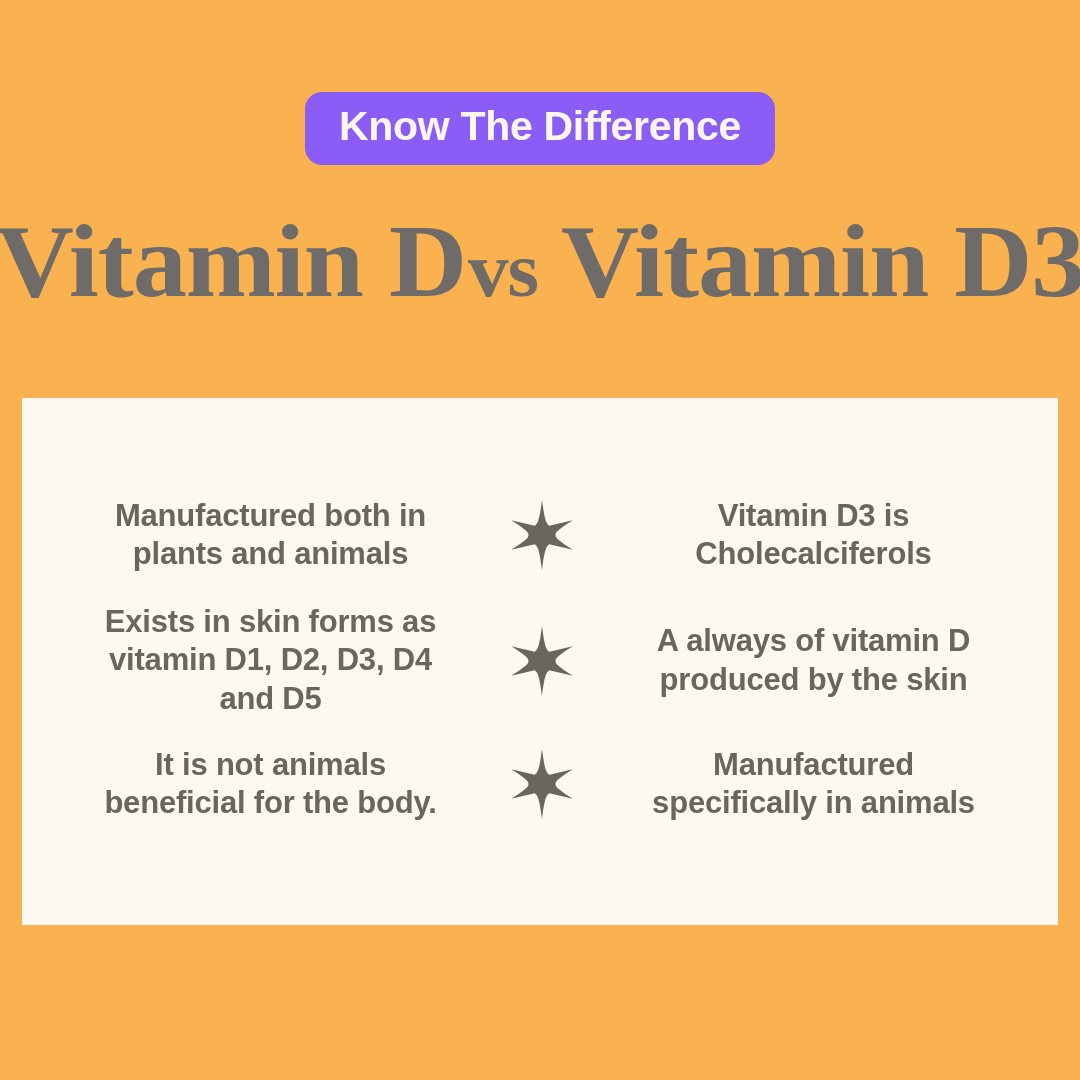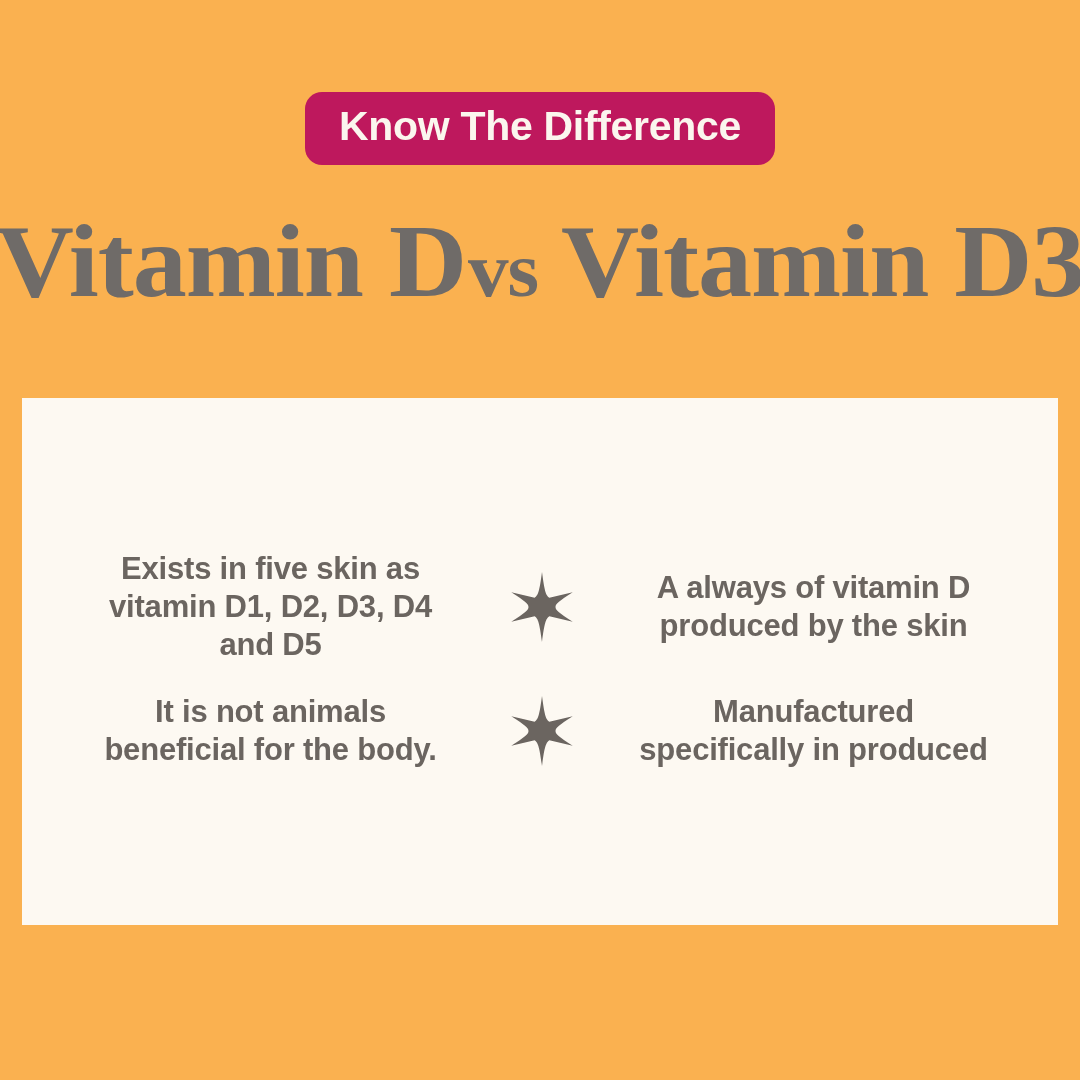--- a/index.html
+++ b/index.html
@@ -26,21 +26,21 @@
   
   .badge-wrap {
     position: absolute;
     top: 92px;
     left: 0;
     width: 1080px;
     display: flex;
     justify-content: center;
   }
   .badge {
-    background: #be185d;
+    background: #8b5cf6;
     border-radius: 17px;
     padding: 14px 34px 18px 34px;
     display: inline-block;
   }
   .badge-text {
     display: block;
     color: #FBF6EE;
     font-family: "Liberation Sans", sans-serif;
     font-size: 41px;
     font-weight: bold;
@@ -137,35 +137,44 @@
       <span class="badge-text">Know The Difference</span>
     </div>
   </div>
 
   <div class="title">
     <span>Vitamin D</span><span class="vs">vs</span><span class="gap"></span><span>Vitamin D3</span>
   </div>
 
   <div class="card">
 
+    <div class="row row-1">
+      <div class="cell cell-left">Manufactured both in plants and animals</div>
+      <div class="star-cell">
+        <svg class="star-icon" viewBox="0 0 100 114" aria-hidden="true">
+          <path fill="#6B6560" d="M50 0 C54 30 56 38 62 42 L100 33 C78 47 72 52 72 57 C72 62 78 67 100 81 L62 72 C56 76 54 84 50 114 C46 84 44 76 38 72 L0 81 C22 67 28 62 28 57 C28 52 22 47 0 33 L38 42 C44 38 46 30 50 0 Z"></path>
+        </svg>
+      </div>
+      <div class="cell cell-right">Vitamin D3 is Cholecalciferols</div>
+    </div>
 
     <div class="row row-2">
-      <div class="cell cell-left">Exists in five skin as vitamin D1, D2, D3, D4 and D5</div>
+      <div class="cell cell-left">Exists in skin forms as vitamin D1, D2, D3, D4 and D5</div>
       <div class="star-cell">
         <svg class="star-icon" viewBox="0 0 100 114" aria-hidden="true">
           <path fill="#6B6560" d="M50 0 C54 30 56 38 62 42 L100 33 C78 47 72 52 72 57 C72 62 78 67 100 81 L62 72 C56 76 54 84 50 114 C46 84 44 76 38 72 L0 81 C22 67 28 62 28 57 C28 52 22 47 0 33 L38 42 C44 38 46 30 50 0 Z"></path>
         </svg>
       </div>
       <div class="cell cell-right">A always of vitamin D produced by the skin</div>
     </div>
 
     <div class="row row-3">
       <div class="cell cell-left">It is not animals beneficial for the body.</div>
       <div class="star-cell">
         <svg class="star-icon" viewBox="0 0 100 114" aria-hidden="true">
           <path fill="#6B6560" d="M50 0 C54 30 56 38 62 42 L100 33 C78 47 72 52 72 57 C72 62 78 67 100 81 L62 72 C56 76 54 84 50 114 C46 84 44 76 38 72 L0 81 C22 67 28 62 28 57 C28 52 22 47 0 33 L38 42 C44 38 46 30 50 0 Z"></path>
         </svg>
       </div>
-      <div class="cell cell-right">Manufactured specifically in produced</div>
+      <div class="cell cell-right">Manufactured specifically in animals</div>
     </div>
 
   </div>
 </div>
 
 </body></html>

